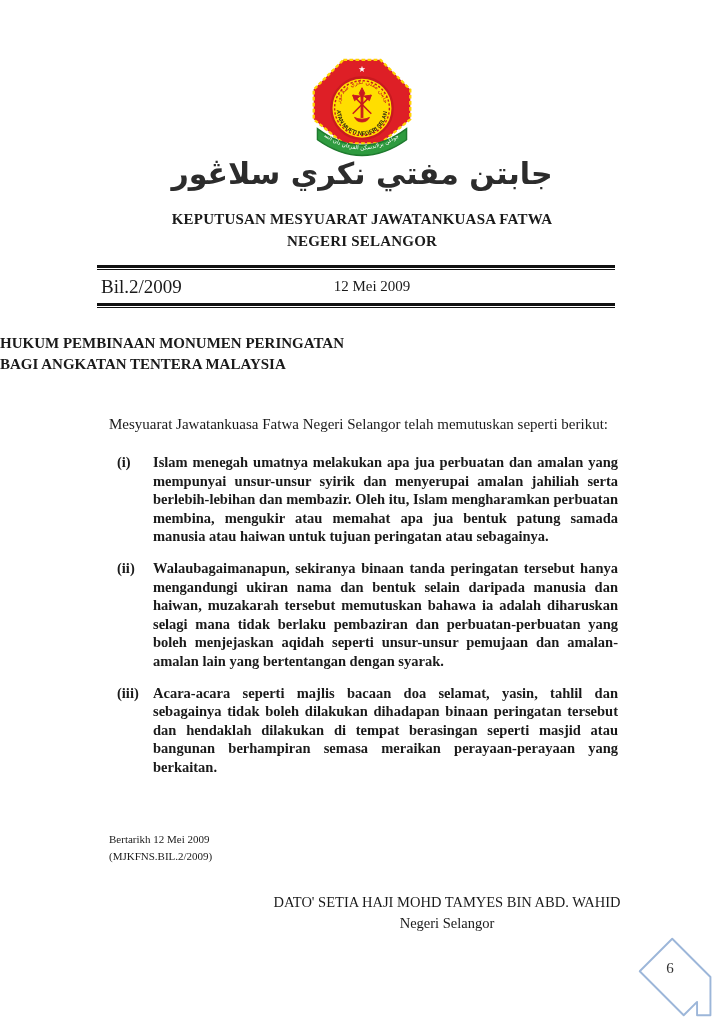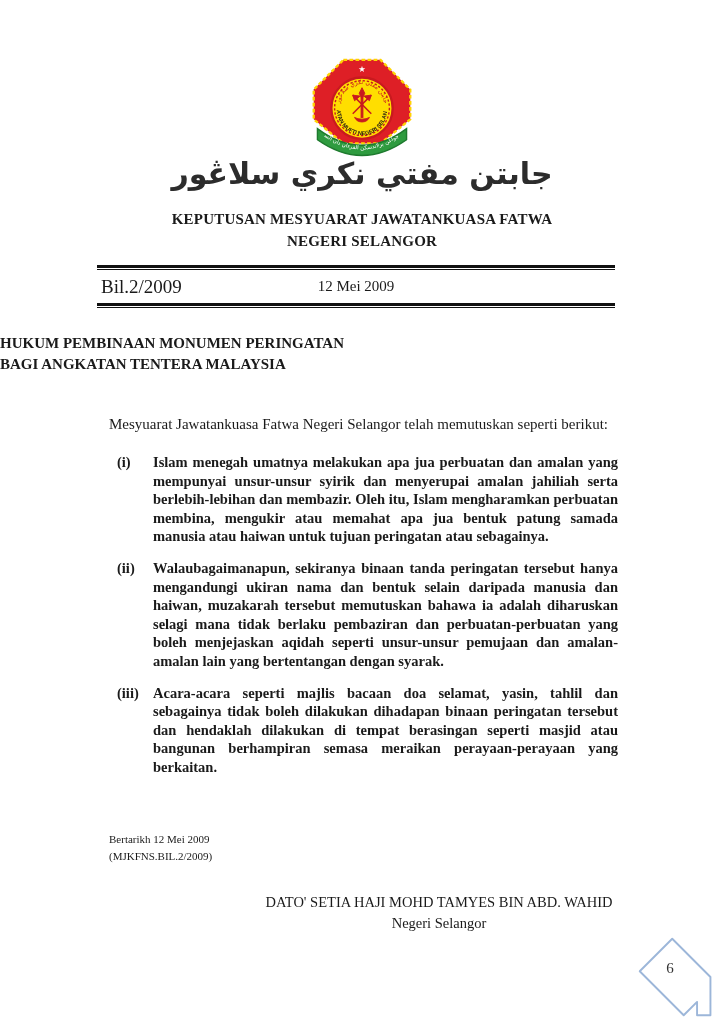--- a/index.html
+++ b/index.html
@@ -22,38 +22,38 @@
   
   .doc-title{
     position:absolute;top:208px;left:0;width:724px;text-align:center;
     font-weight:bold;font-size:15px;line-height:22px;letter-spacing:.2px;
   }
   
   .ref-bar{position:absolute;top:265px;left:97px;width:518px;}
   .rule{height:1px;border-top:3px solid #111;border-bottom:1px solid #111;}
   .ref-row{position:relative;height:28px;padding-top:5px;}
   .ref-no{position:absolute;left:4px;top:6px;font-size:19px;}
-  .ref-date{position:absolute;left:0;top:8px;width:100%;text-align:center;font-size:15px;}
+  .ref-date{position:absolute;left:16px;top:8px;width:100%;text-align:center;font-size:15px;}
   
   .subject{
     position:absolute;top:333px;left:0;width:724px;text-align:left;
     font-weight:bold;font-size:15px;line-height:21px;
   }
   
   .intro{
     position:absolute;top:402px;left:109px;width:508px;
     font-size:15px;line-height:21px;text-align:justify;text-align-last:left;margin-top:12px;
   }
   .decision-list{position:absolute;top:453px;left:117px;width:501px;}
   .decision-item{display:flex;margin-bottom:13px;font-weight:bold;font-size:14.5px;line-height:18.6px;}
   .decision-item .lbl{flex:0 0 36px;}
   .decision-item .txt{flex:1;text-align:justify;text-align-last:left;}
   
   .dated-block{position:absolute;top:831px;left:109px;font-size:11px;line-height:17px;}
-  .signature-block{position:absolute;top:892px;left:224px;width:430px;text-align:center;font-size:14.5px;line-height:21px;}
+  .signature-block{position:absolute;top:892px;left:232px;width:430px;text-align:center;font-size:14.5px;line-height:21px;}
   
   .page-marker{position:absolute;top:934px;left:634px;width:86px;height:86px;}
   .page-marker .num{
     position:absolute;top:26px;left:26px;width:20px;text-align:center;
     font-size:15px;color:#333;
   }
 </style>
 </head>
 <body>
 

